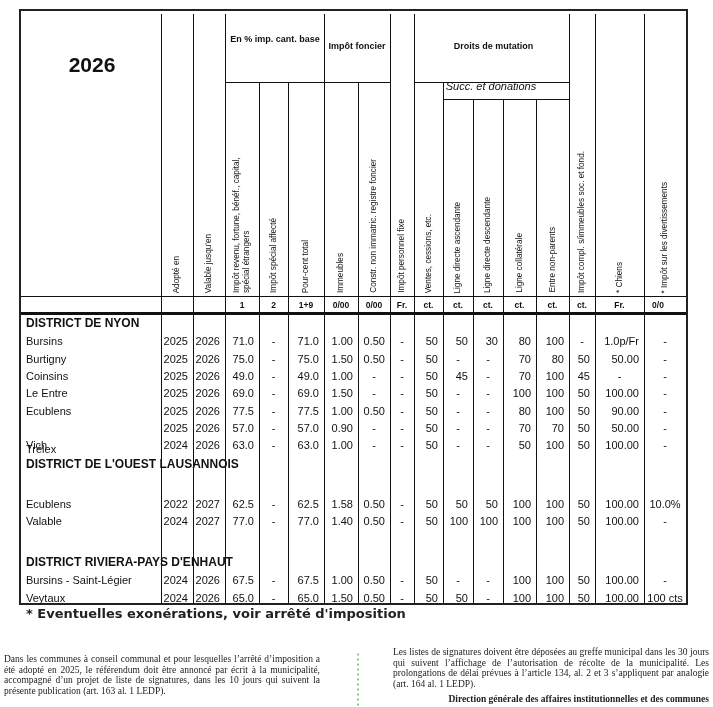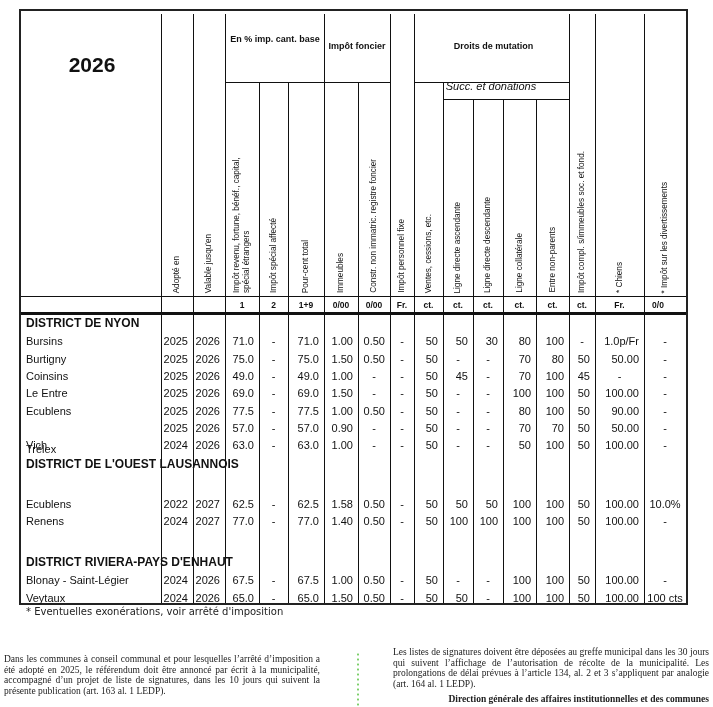--- a/index.html
+++ b/index.html
@@ -18,21 +18,21 @@
   .vhead { position:absolute; bottom:326px; font-size:8.2px; writing-mode:vertical-rl; transform:rotate(180deg); white-space:nowrap; line-height:10px; text-align:left; }
   .unit { position:absolute; top:287px; height:14px; font-size:8.5px; font-weight:bold; text-align:center; line-height:14px; }
 
   .thick { position:absolute; left:0; width:665px; top:301px; height:0; border-top:3px solid #111; }
 
   .district { position:absolute; left:5px; font-weight:bold; font-size:12px; white-space:nowrap; background:transparent; }
   .rowname { position:absolute; left:5px; font-size:11px; white-space:nowrap; }
   .cell { position:absolute; font-size:11px; white-space:nowrap; text-align:right; }
   .cell.c { text-align:center; }
 
-  #footnote { position:absolute; left:26px; top:606px; font-size:10px; font-family:"DejaVu Sans", sans-serif; color:#222; }
+  #footnote { position:absolute; left:26px; top:606px; font-size:13px; font-family:"DejaVu Sans", sans-serif; color:#222;font-weight:bold; }
 
   .para { position:absolute; font-family:"Liberation Serif", serif; font-size:9.5px; line-height:10.5px; text-align:justify; color:#222; }
   #dotsep { position:absolute; left:356px; top:652px; width:4px; height:54px; background-image:radial-gradient(circle, #7ccf6a 1px, transparent 1.2px); background-size:4px 5px; }
   #signature { position:absolute; right:4px; top:694px; font-family:"Liberation Serif", serif; font-weight:bold; font-size:9.5px; color:#222; }
 </style>
 </head>
 <body>
 
 <div id="tbl-wrap">
   <div class="year-title">2026</div>
@@ -233,39 +233,39 @@
       <div class="cell" style="left: 339px; width: 25px; top: 487px;">0.50</div>
       <div class="cell c" style="left: 371px; width: 20px; top: 487px;">-</div>
       <div class="cell" style="left: 395px; width: 22px; top: 487px;">50</div>
       <div class="cell" style="left: 424px; width: 23px; top: 487px;">50</div>
       <div class="cell" style="left: 454px; width: 23px; top: 487px;">50</div>
       <div class="cell" style="left: 484px; width: 26px; top: 487px;">100</div>
       <div class="cell" style="left: 517px; width: 26px; top: 487px;">100</div>
       <div class="cell" style="left: 550px; width: 19px; top: 487px;">50</div>
       <div class="cell" style="left: 576px; width: 42px; top: 487px;">100.00</div>
       <div class="cell c" style="left: 625px; width: 38px; top: 487px;">10.0%</div>
-      <div class="rowname" style="top: 504.3px;">Renens</div>
+      <div class="rowname" style="top: 504.3px;">Valable</div>
       <div class="cell" style="left: 142px; width: 25px; top: 504.3px;">2024</div>
       <div class="cell" style="left: 174px; width: 25px; top: 504.3px;">2027</div>
       <div class="cell" style="left: 206px; width: 27px; top: 504.3px;">77.0</div>
       <div class="cell c" style="left: 240px; width: 25px; top: 504.3px;">-</div>
       <div class="cell" style="left: 269px; width: 29px; top: 504.3px;">77.0</div>
       <div class="cell" style="left: 305px; width: 27px; top: 504.3px;">1.40</div>
       <div class="cell" style="left: 339px; width: 25px; top: 504.3px;">0.50</div>
       <div class="cell c" style="left: 371px; width: 20px; top: 504.3px;">-</div>
       <div class="cell" style="left: 395px; width: 22px; top: 504.3px;">50</div>
       <div class="cell" style="left: 424px; width: 23px; top: 504.3px;">100</div>
       <div class="cell" style="left: 454px; width: 23px; top: 504.3px;">100</div>
       <div class="cell" style="left: 484px; width: 26px; top: 504.3px;">100</div>
       <div class="cell" style="left: 517px; width: 26px; top: 504.3px;">100</div>
       <div class="cell" style="left: 550px; width: 19px; top: 504.3px;">50</div>
       <div class="cell" style="left: 576px; width: 42px; top: 504.3px;">100.00</div>
       <div class="cell c" style="left: 625px; width: 38px; top: 504.3px;">-</div>
       <div class="district" style="top: 543.9px;">DISTRICT RIVIERA-PAYS D'ENHAUT</div>
-      <div class="rowname" style="top: 563.2px;">Blonay - Saint-Légier</div>
+      <div class="rowname" style="top: 563.2px;">Bursins - Saint-Légier</div>
       <div class="cell" style="left: 142px; width: 25px; top: 563.2px;">2024</div>
       <div class="cell" style="left: 174px; width: 25px; top: 563.2px;">2026</div>
       <div class="cell" style="left: 206px; width: 27px; top: 563.2px;">67.5</div>
       <div class="cell c" style="left: 240px; width: 25px; top: 563.2px;">-</div>
       <div class="cell" style="left: 269px; width: 29px; top: 563.2px;">67.5</div>
       <div class="cell" style="left: 305px; width: 27px; top: 563.2px;">1.00</div>
       <div class="cell" style="left: 339px; width: 25px; top: 563.2px;">0.50</div>
       <div class="cell c" style="left: 371px; width: 20px; top: 563.2px;">-</div>
       <div class="cell" style="left: 395px; width: 22px; top: 563.2px;">50</div>
       <div class="cell c" style="left: 424px; width: 26px; top: 563.2px;">-</div>

